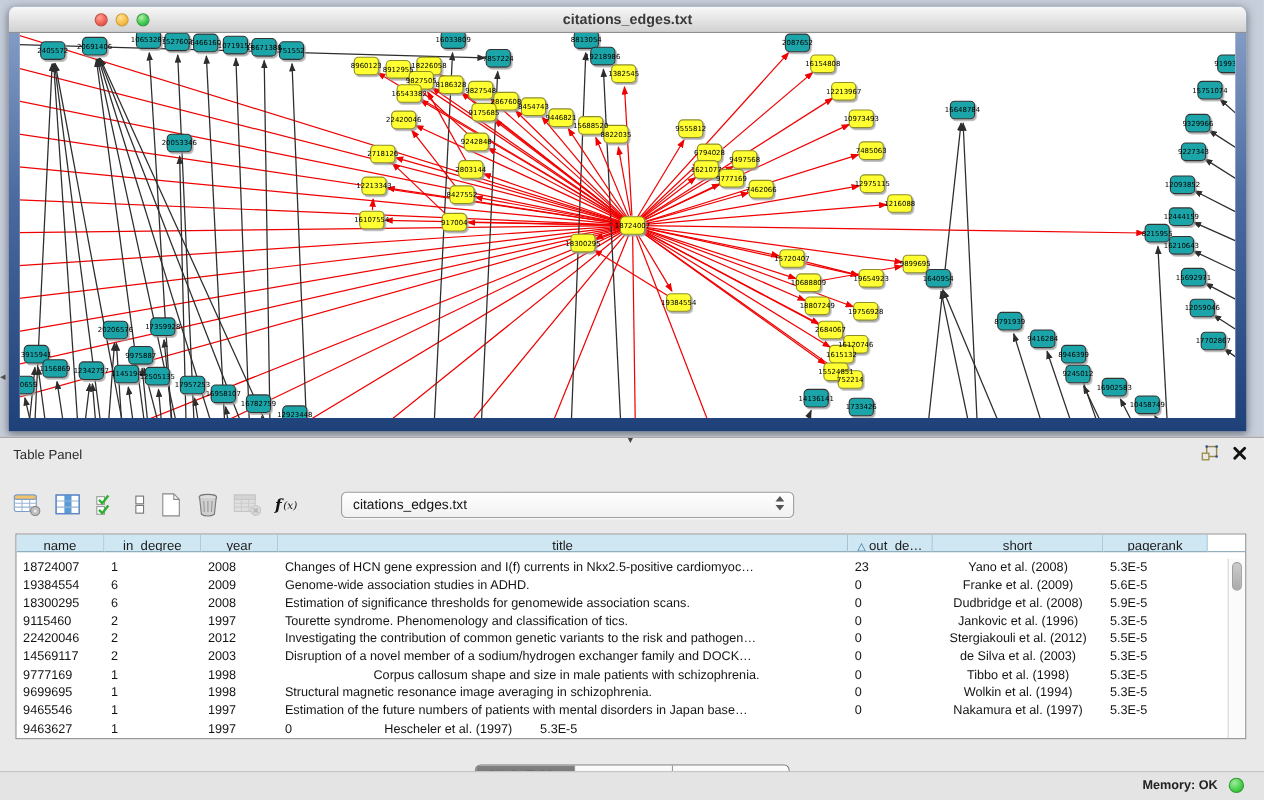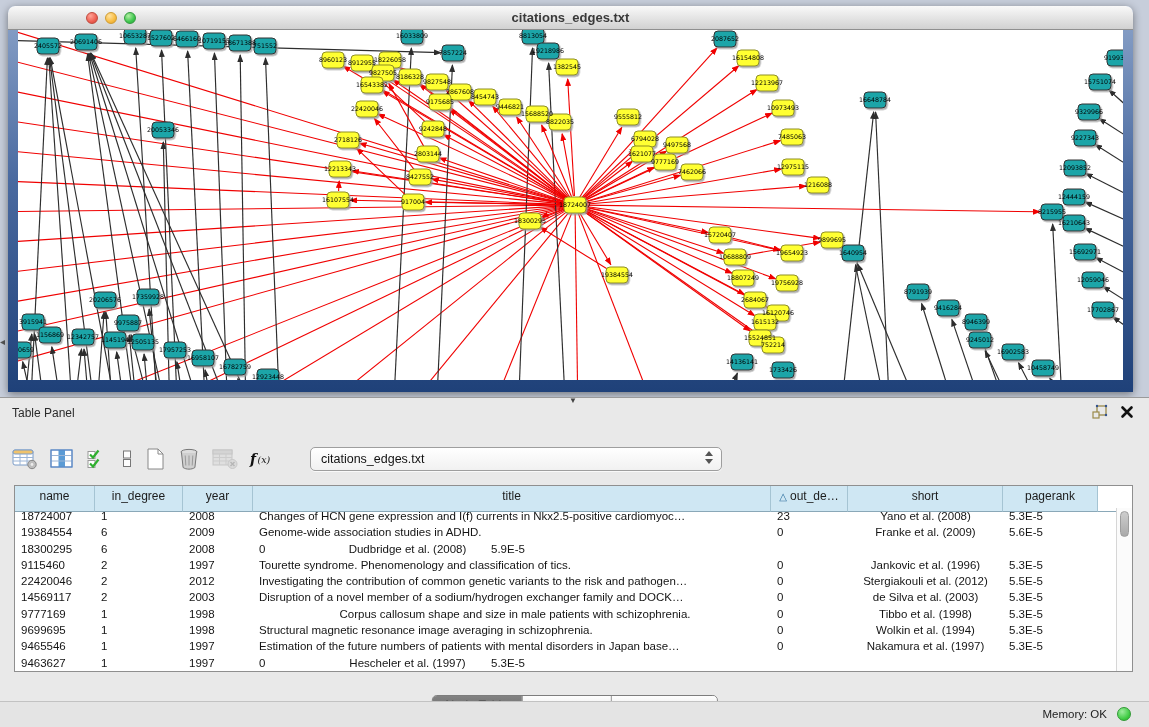--- a/index.html
+++ b/index.html
@@ -37,41 +37,41 @@
   .combo{width:400px;height:22px;background:linear-gradient(#ffffff,#f1f1f1);border:1px solid #9e9e9e;border-radius:5px;
       margin-left:26px;position:relative;font-size:12.5px;color:#111;line-height:22px;padding-left:10px;
       box-shadow:0 1px 0 rgba(255,255,255,.7);}
   .spin{position:absolute;right:8px;top:3px;}
   .spin div{width:0;height:0;border-left:4px solid transparent;border-right:4px solid transparent;}
   .spin .up{border-bottom:5px solid #555;margin-bottom:3px;}
   .spin .dn{border-top:5px solid #555;}
 
   .tablebox{position:absolute;left:14px;top:87px;width:1119px;height:187px;border:1px solid #8f8f8f;background:#fff;
       overflow:hidden;box-sizing:border-box;}
-  .thead{display:flex;height:26px;}
+  .thead{display:flex;height:16px;}
   .hcell{background:#cfe7f3;border-right:1px solid #a5c4d3;border-bottom:1px solid #8aa8b8;font-size:12px;color:#1c1c1c;
       text-align:center;line-height:21px;box-sizing:border-box;white-space:nowrap;overflow:hidden;}
   .hfill{flex:1;background:#fff;border-bottom:1px solid #8aa8b8;}
   .sort-tri{color:#2e6f9e;font-size:10px;margin-right:3px;}
   .tbody{position:absolute;left:0;top:22px;right:16px;bottom:0;}
   .trow{display:flex;height:16.3px;}
   .tcell{font-size:11.5px;color:#141414;line-height:16.3px;padding-left:6px;white-space:nowrap;overflow:hidden;box-sizing:border-box;}
   .tcell.center{text-align:center;padding-left:0;}
   .vscroll{position:absolute;top:22px;right:0;width:16px;bottom:0;background:#fbfbfb;border-left:1px solid #d6d6d6;box-sizing:border-box;}
   .vthumb{position:absolute;top:3px;left:3px;width:9px;height:26px;background:linear-gradient(#cdcdcd,#a9a9a9);
       border:1px solid #9d9d9d;border-radius:5px;box-sizing:border-box;}
 
   .segctl{position:absolute;left:50%;transform:translateX(-50%);top:277px;display:flex;height:22px;
       border:1px solid #7d7d7d;border-radius:5px;overflow:hidden;box-shadow:0 1px 0 rgba(255,255,255,.8);margin-top:20px;}
   .seg{padding:0 13px;line-height:21px;font-size:12.5px;background:linear-gradient(#fefefe,#e0e0e0);color:#1a1a1a;
       border-left:1px solid #9a9a9a;cursor:default;}
   .seg:first-child{border-left:none;}
   .seg.selected{background:linear-gradient(#828282,#656565);color:#ececec;text-shadow:0 -1px 0 rgba(0,0,0,.25);}
 
-  .statusbar{position:absolute;left:0;bottom:0;width:100%;height:26px;background:#e4e4e4;border-top:1px solid #c2c2c2;box-sizing:border-box;}
+  .statusbar{position:absolute;left:0;bottom:0;width:100%;height:26px;background:#e4e4e4;border-top:1px solid #c2c2c2;box-sizing:border-box;font-weight:bold;}
   .mem-label{position:absolute;right:42px;top:6px;font-size:11.5px;color:#222;}
   .mem-dot{position:absolute;right:18px;top:5px;width:14px;height:14px;border-radius:50%;
       background:radial-gradient(circle at 35% 30%,#9dec9d,#3ecb42 65%,#28a52c);border:1px solid #2f9a33;box-sizing:border-box;}
 </style>
 </head>
 <body>
 
 <div class="desktop"></div>
 <div class="edge-arrow">◂</div>
 
@@ -545,20 +545,21 @@
           <div class="tcell" style="width: 70px;">2009</div>
           <div class="tcell" style="width: 518px;">Genome-wide association studies in ADHD.</div>
           <div class="tcell" style="width: 77px;">0</div>
           <div class="tcell center" style="width: 155px;">Franke et al. (2009)</div>
           <div class="tcell" style="width: 95px;">5.6E-5</div>
         </div>
         <div class="trow">
           <div class="tcell" style="width: 80px;">18300295</div>
           <div class="tcell" style="width: 88px;">6</div>
           <div class="tcell" style="width: 70px;">2008</div>
+          <div class="tcell" style="width: 518px;">Estimation of significance thresholds for genomewide association scans.</div>
           <div class="tcell" style="width: 77px;">0</div>
           <div class="tcell center" style="width: 155px;">Dudbridge et al. (2008)</div>
           <div class="tcell" style="width: 95px;">5.9E-5</div>
         </div>
         <div class="trow">
           <div class="tcell" style="width: 80px;">9115460</div>
           <div class="tcell" style="width: 88px;">2</div>
           <div class="tcell" style="width: 70px;">1997</div>
           <div class="tcell" style="width: 518px;">Tourette syndrome. Phenomenology and classification of tics.</div>
           <div class="tcell" style="width: 77px;">0</div>

